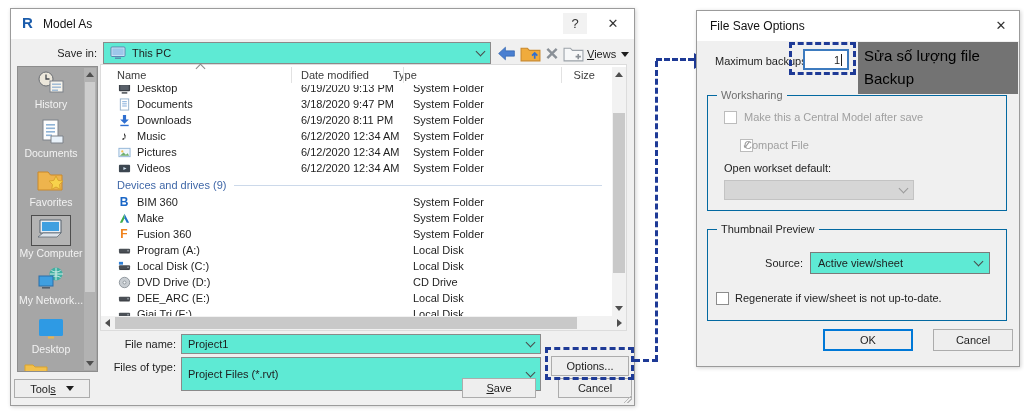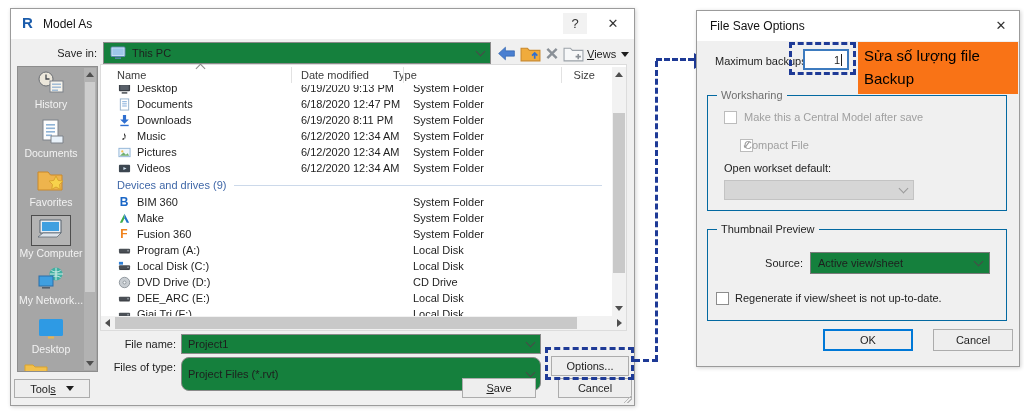--- a/index.html
+++ b/index.html
@@ -5,21 +5,21 @@
   html,body{margin:0;padding:0;}
   body{width:1024px;height:419px;position:relative;background:#ffffff;
        font-family:"Liberation Sans", sans-serif;font-size:11px;color:#1e1e1e;overflow:hidden;}
   .abs{position:absolute;}
   .dlg{position:absolute;background:#f0f0f0;border:1px solid #9b9b9b;box-shadow:1px 1px 4px rgba(0,0,0,.18);}
   .titlebar{position:absolute;left:0;top:0;right:0;height:30px;background:#ffffff;}
   .dlg-title{position:absolute;top:8px;font-size:12px;color:#111;}
   .cap-btn{position:absolute;top:4px;width:24px;height:21px;text-align:center;line-height:21px;font-size:13px;color:#333;cursor:default;}
   .help-bg{background:#f2f2f2;}
   .lbl{color:#1e1e1e;}
-  .combo{background:#15803d;border:1px solid #8a8a8a;display:flex;align-items:center;box-sizing:border-box;}
+  .combo{background:#5eead4;border:1px solid #8a8a8a;display:flex;align-items:center;box-sizing:border-box;}
   .chev{width:6px;height:6px;border-right:1.4px solid #4a4a4a;border-bottom:1.4px solid #4a4a4a;transform:rotate(45deg);display:inline-block;margin-top:-3px;}
   .btn{position:absolute;background:#eeeeee;border:1px solid #acacac;text-align:center;box-sizing:border-box;display:flex;align-items:center;justify-content:center;}
   
   .sidebar{position:absolute;background:#a6a6a6;border:1px solid #8d8d8d;box-sizing:border-box;}
   .sb-item{width:66px;height:49px;display:flex;flex-direction:column;align-items:center;justify-content:flex-start;padding-top:2px;box-sizing:border-box;}
   .sb-ic{height:27px;display:flex;align-items:center;justify-content:center;}
   .sb-ic.selbox{outline:1px solid #4d4d4d;background:#b4b4b4;padding:1px 3px;}
   .sb-label{color:#f2f2f2;font-size:10.5px;margin-top:2px;white-space:nowrap;}
   .sb-scroll{position:absolute;right:1px;top:1px;bottom:1px;width:12px;background:#b2b2b2;}
   .sb-thumb{position:absolute;left:1px;width:10px;background:#cdcdcd;}
@@ -52,21 +52,21 @@
   .cbox{width:13px;height:13px;border:1px solid #8c8c8c;background:#fff;display:inline-block;box-sizing:border-box;vertical-align:middle;position:relative;}
   .cbox.dis{border-color:#bcbcbc;}
   .cbox .chk{position:absolute;left:1px;top:-2px;font-size:12px;color:#9a9a9a;}
   .dis-text{color:#a0a0a0;}
   .combo-dis{background:#d6d6d6;border:1px solid #c3c3c3;}
   
   .dashrect{position:absolute;border:3px dashed #1e3a96;box-sizing:border-box;}
   .dash-h{position:absolute;border-top:3px dashed #1e3a96;height:0;}
   .dash-v{position:absolute;border-left:3px dashed #1e3a96;width:0;}
   .arrow-right{position:absolute;width:0;height:0;border-top:8px solid transparent;border-bottom:8px solid transparent;border-left:14px solid #1e3a96;}
-  .annotation{position:absolute;background:#f97316;font-size:15px;line-height:23px;color:#000;padding:2px 2px 2px 6px;}
+  .annotation{position:absolute;background:#737373;font-size:15px;line-height:23px;color:#000;padding:2px 2px 2px 6px;}
   .grip{position:absolute;right:2px;bottom:2px;width:9px;height:9px;
         background:linear-gradient(135deg,transparent 50%,#b9b9b9 50%,#b9b9b9 60%,transparent 60%,transparent 72%,#b9b9b9 72%,#b9b9b9 82%,transparent 82%);}
   u{text-decoration:underline;}
 </style>
 </head>
 <body>
 
 <div class="dlg" style="left:10px;top:8px;width:623px;height:396px;">
   <div class="titlebar">
     <span class="abs ic-letter" style="left:11px;top:7px;color:#1b5cab;font-size:15px;">R</span>
@@ -210,21 +210,21 @@
         <div class="frow">
           <span class="ic">
             <svg width="13" height="13" viewBox="0 0 14 14">
               <rect x="2.5" y="1" width="9" height="12" fill="#fff" stroke="#93afcb"></rect>
               <rect x="4.5" y="3.5" width="5" height="1" fill="#7aa7d8"></rect>
               <rect x="4.5" y="5.8" width="5" height="1" fill="#7aa7d8"></rect>
               <rect x="4.5" y="8.1" width="5" height="1" fill="#7aa7d8"></rect>
             </svg>
           </span>
           <span class="nm">Documents</span>
-          <span class="dt">6/18/2020 12:47 PM</span>
+          <span class="dt">3/18/2020 9:47 PM</span>
           <span class="tp">System Folder</span>
         </div>
         <div class="frow">
           <span class="ic">
             <svg width="13" height="13" viewBox="0 0 14 14">
               <path d="M5.3 1 h3.4 v4.8 h3 L7 10.6 L2.3 5.8 h3 z" fill="#2f6fd0"></path>
               <rect x="2.5" y="11.6" width="9" height="1.5" fill="#2f6fd0"></rect>
             </svg>
           </span>
           <span class="nm">Downloads</span>
@@ -365,21 +365,21 @@
       <span class="tri-right" style="right:4px;top:3px;"></span>
     </div>
   </div>
 
   <div class="abs lbl" style="left:95px;top:329px;width:70px;text-align:right;">File name:</div>
   <div class="abs combo" style="left:170px;top:325px;width:360px;height:20px;padding:0 6px;">
     <span>Project1</span>
     <span class="chev" style="margin-left:auto;"></span>
   </div>
   <div class="abs lbl" style="left:88px;top:352px;width:77px;text-align:right;">Files of type:</div>
-  <div class="abs combo" style="left:170px;top:348px;width:360px;height:32px;padding:16px 6px;border-radius:8px;">
+  <div class="abs combo" style="left:170px;top:348px;width:360px;height:32px;padding:16px 6px;">
     <span>Project Files  (*.rvt)</span>
     <span class="chev" style="margin-left:auto;"></span>
   </div>
   <div class="btn" style="left:540px;top:347px;width:78px;height:20px;">Options...</div>
   <div class="btn" style="left:451px;top:369px;width:74px;height:20px;"><u>S</u>ave</div>
   <div class="btn" style="left:547px;top:369px;width:74px;height:20px;">Cancel</div>
   <div class="btn" style="left:3px;top:370px;width:76px;height:19px;">
     <span>Tool<u>s</u></span>
     <span style="margin-left:10px;width:0;height:0;border-left:4px solid transparent;border-right:4px solid transparent;border-top:5px solid #1e1e1e;"></span>
   </div>

